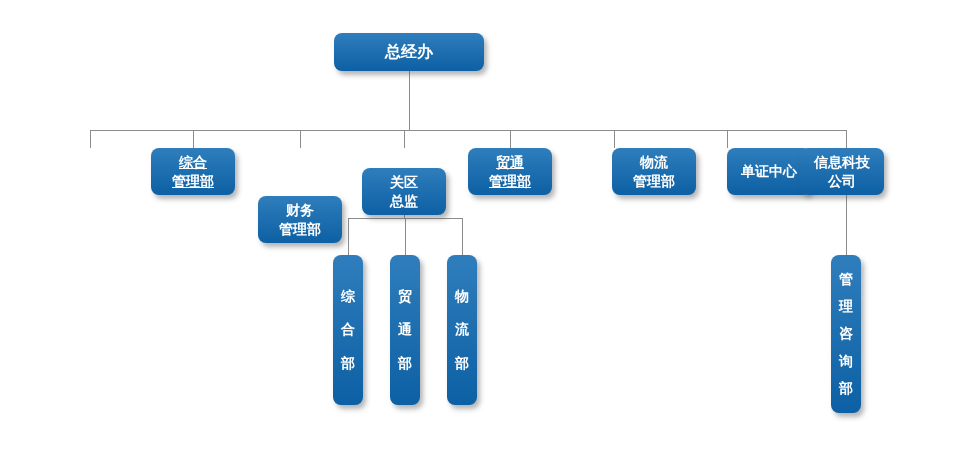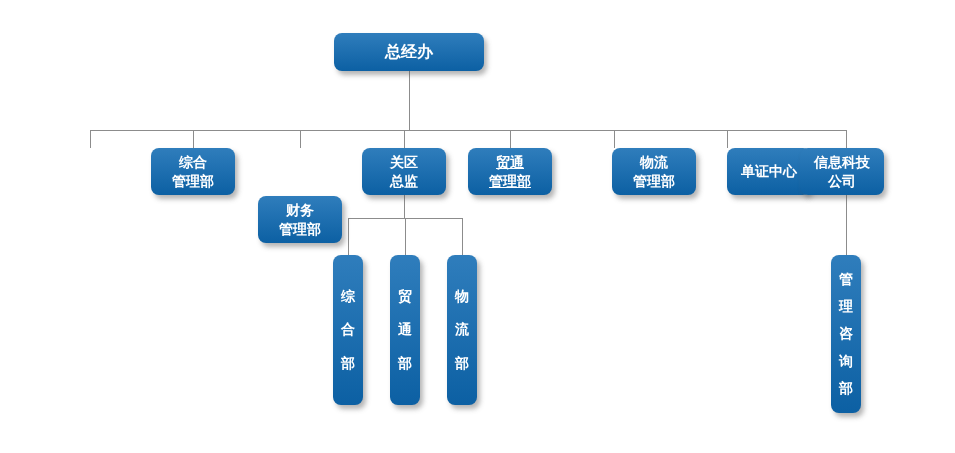--- a/index.html
+++ b/index.html
@@ -77,29 +77,29 @@
   <div class="line v" style="left:348px; top:218px; height:37px;"></div>
   <div class="line v" style="left:405px; top:218px; height:37px;"></div>
   <div class="line v" style="left:462px; top:218px; height:37px;"></div>
 
   <div class="line v" style="left:846px; top:195px; height:60px;"></div>
 
   <div class="node root">
     <span>总经办</span>
   </div>
 
-  <div class="node dept" style="left:151px;">
+  <div class="node dept" style="left:151px;text-decoration:underline;">
     <span>综合
 管理部</span>
   </div>
   <div class="node dept" style="left:258px;margin-top:48px;">
     <span>财务
 管理部</span>
   </div>
-  <div class="node dept" style="left:362px;">
+  <div class="node dept" style="left:362px;margin-top:20px;">
     <span>关区
 总监</span>
   </div>
   <div class="node dept" style="left:468px;text-decoration:underline;">
     <span>贸通
 管理部</span>
   </div>
   <div class="node dept" style="left:572px;margin-left:40px;">
     <span>物流
 管理部</span>

